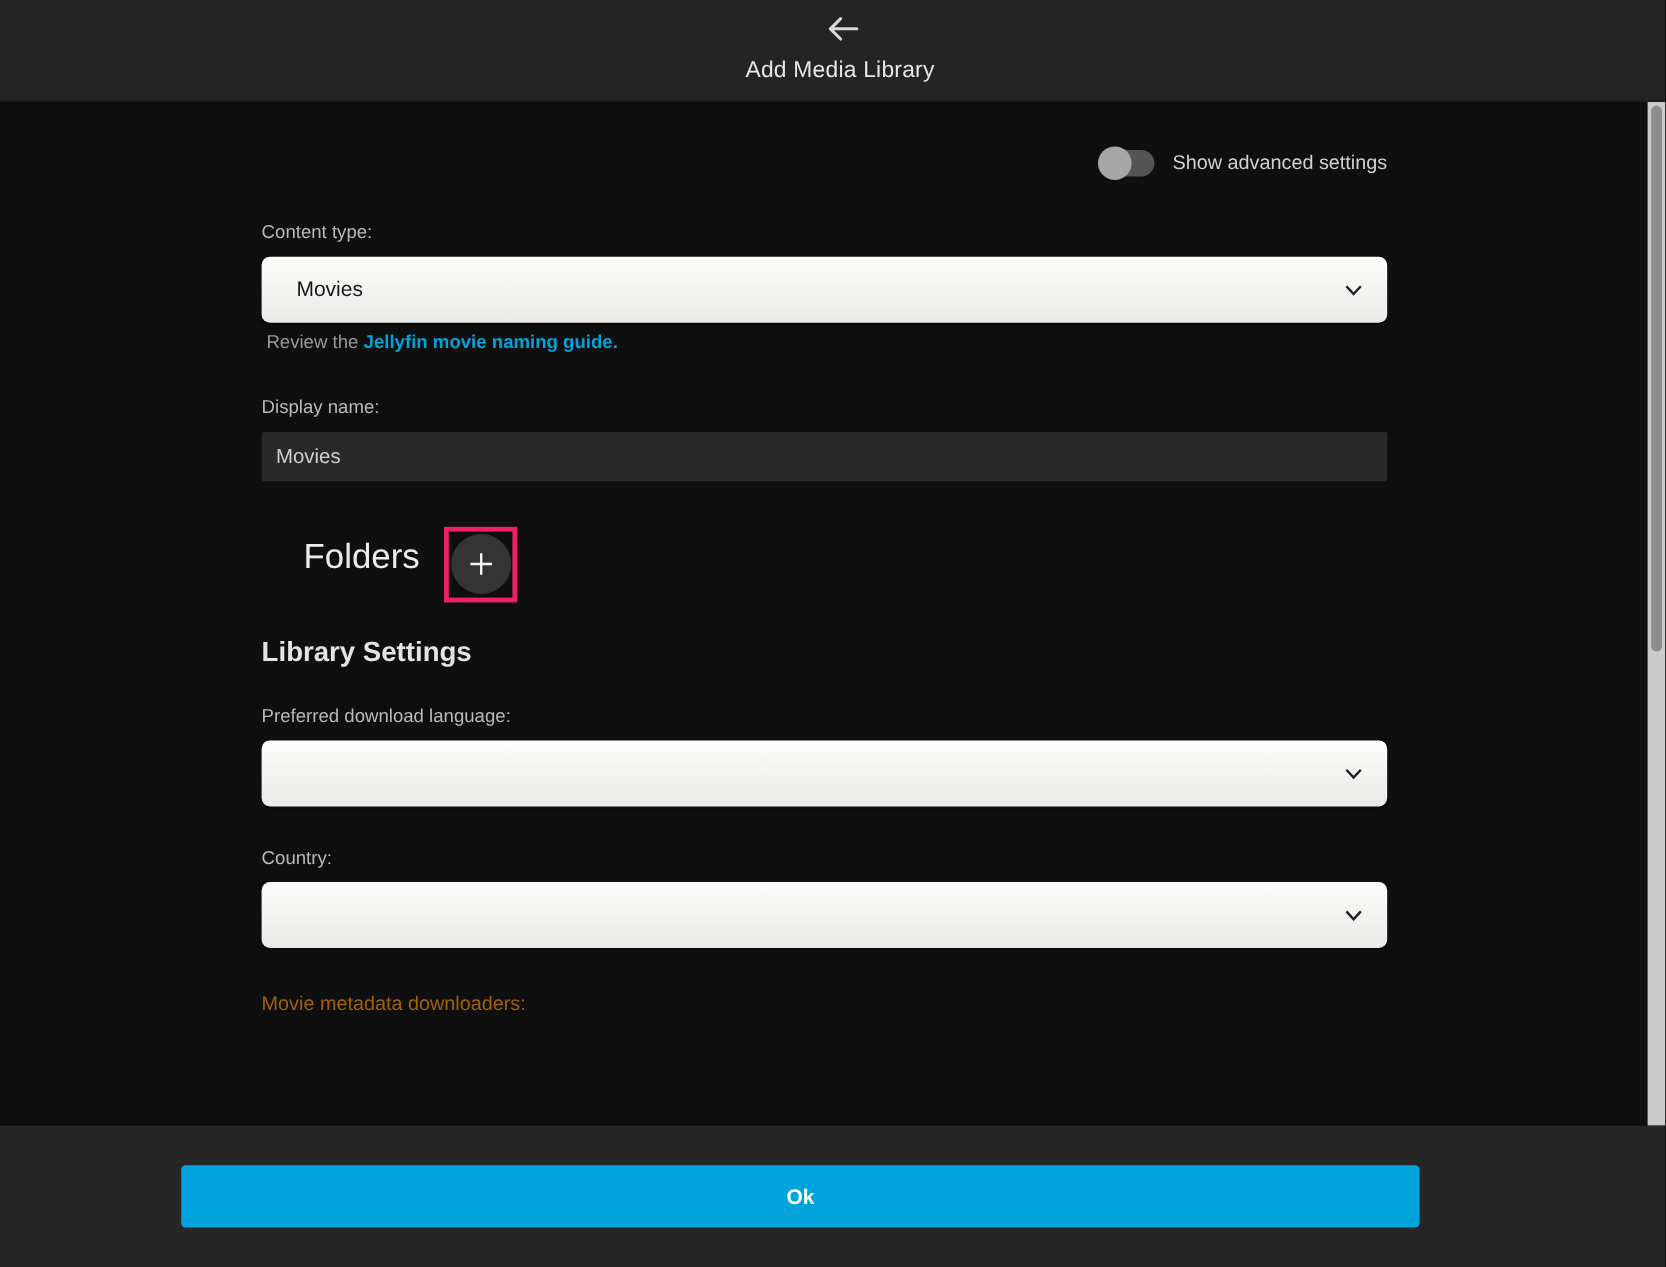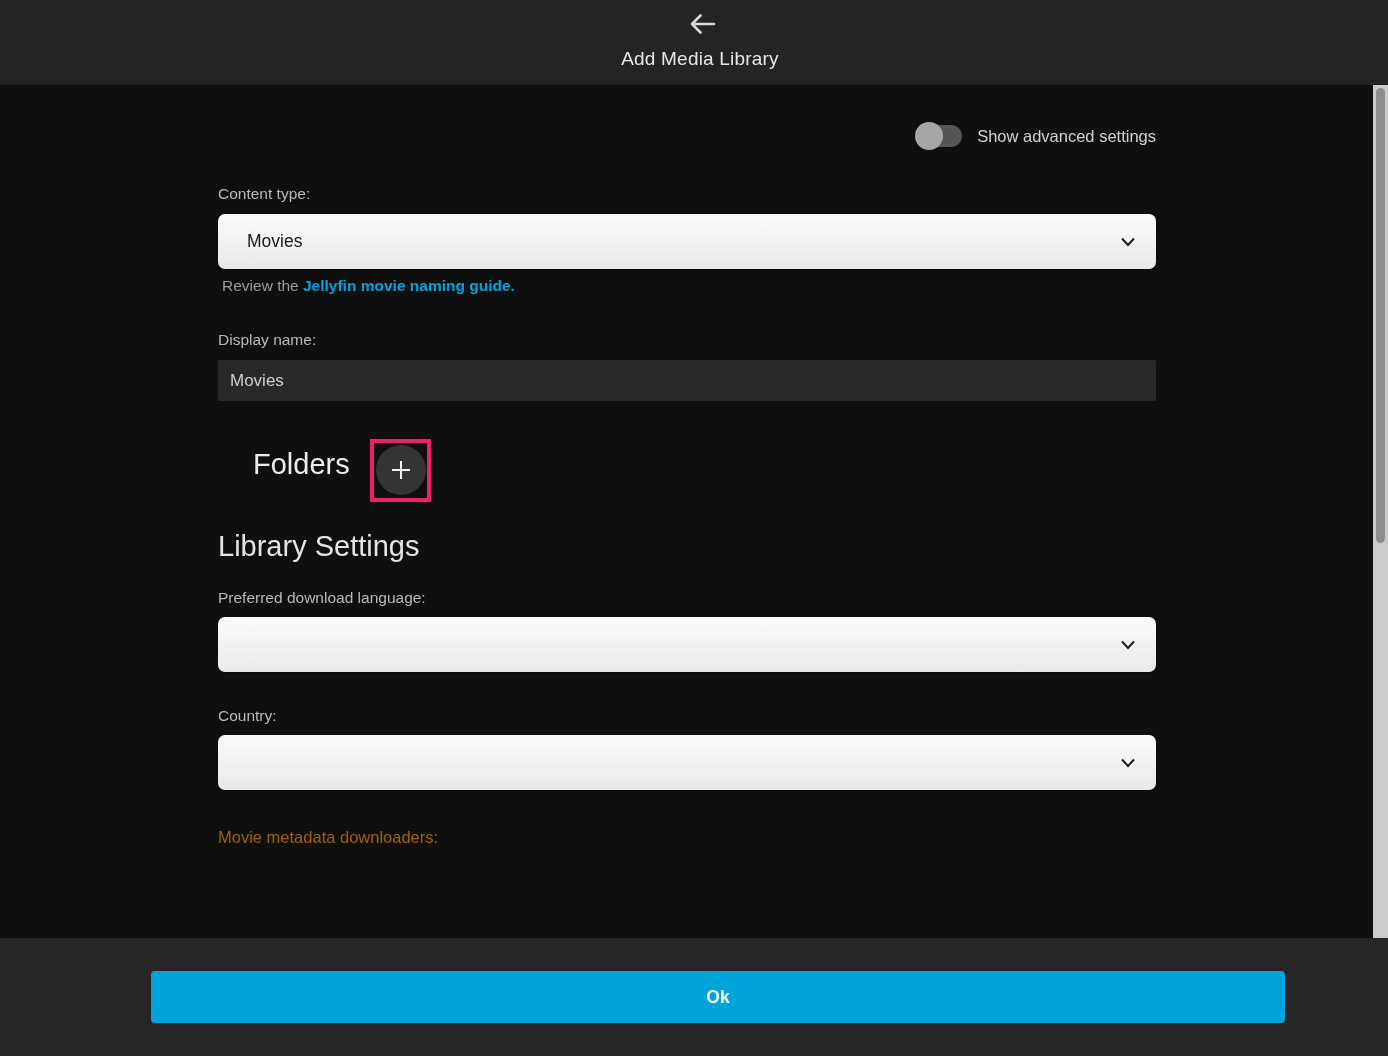--- a/index.html
+++ b/index.html
@@ -97,21 +97,21 @@
   }
   .add-btn {
     position: absolute; left: 123px; top: -3px;
     width: 50px; height: 50px; border-radius: 50%;
     background: #343434; cursor: pointer;
     display: flex; align-items: center; justify-content: center;
   }
   .add-btn svg { display: block; }
 
   .section-heading {
-    position: absolute; left: 0; color: #e4e4e4; font-size: 29px; font-weight: 400; text-align: center;
+    position: absolute; left: 0; color: #e4e4e4; font-size: 23px; font-weight: 700; text-align: center;
   }
 
   
   .meta-panel {
     position: absolute; left: 0; width: 938px; height: 96px;
     background: #2a2a2a;
   }
   .meta-row {
     position: absolute; top: 20px; left: 0; width: 938px; height: 56px;
     display: flex; align-items: center; cursor: pointer;
@@ -124,21 +124,21 @@
   }
   .meta-name { margin-left: 24px; color: #dcdcdc; font-size: 17.5px; }
   .meta-chev { position: absolute; right: 52px; display: flex; }
 
   
   .footer {
     position: absolute; left: 0; top: 938px; width: 1388px; height: 118px;
     background: #262626; z-index: 6;
   }
   .ok-btn {
-    position: absolute; left: 151px; top: 33px; width: 1134px; height: 52px;
+    position: absolute; left: 151px; top: 33px; width: 1032px; height: 52px;
     background: #00a4dc; border: none; border-radius: 4px;
     color: #ffffff; font-size: 17.5px; font-weight: bold;
     cursor: pointer; font-family: "Liberation Sans", sans-serif;
   }
 
   
   .scrollbar-track {
     position: absolute; top: 85px; left: 1373px; width: 15px; height: 853px;
     background: #cbcbcb; z-index: 4;
   }

